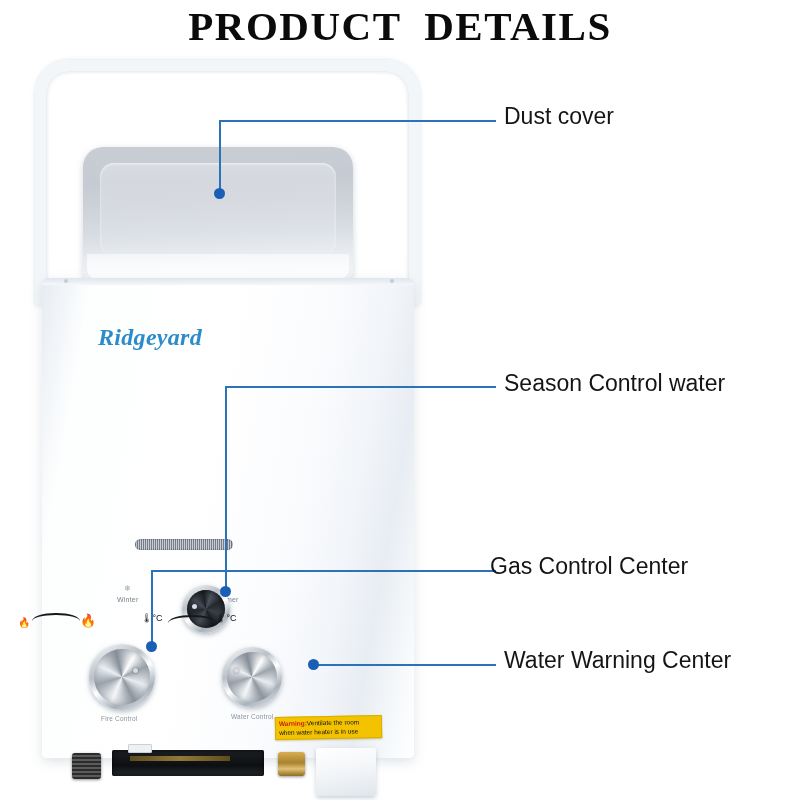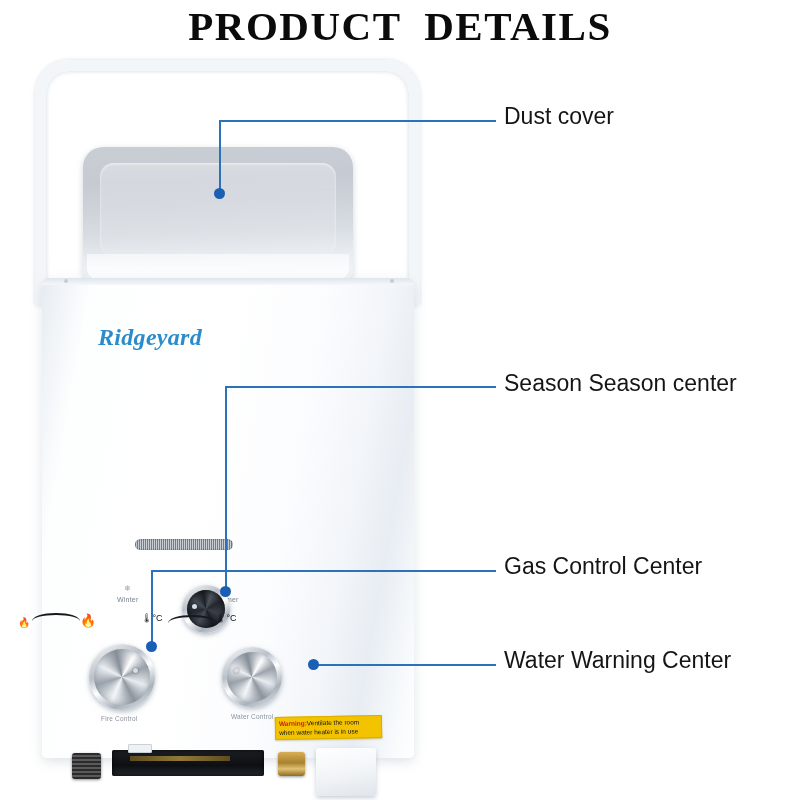--- a/index.html
+++ b/index.html
@@ -422,28 +422,28 @@
     <span class="leader leader-v" style="left:219px; top:120px; height:73px;"></span>
     <span class="leader leader-h" style="left:219px; top:120px; width:277px;"></span>
     <span class="dot" style="left:214px; top:188px;"></span>
     <span class="callout-label" style="left:504px; top:103px;text-align:center;">Dust cover</span>
   </div>
 
   <div>
     <span class="leader leader-v" style="left:225px; top:386px; height:209px;"></span>
     <span class="leader leader-h" style="left:225px; top:386px; width:271px;"></span>
     <span class="dot" style="left:220px; top:586px;"></span>
-    <span class="callout-label" style="left:504px; top:370px;">Season Season center</span>
+    <span class="callout-label" style="left:504px; top:370px;">Season Control water</span>
   </div>
 
   <div>
     <span class="leader leader-v" style="left:151px; top:570px; height:78px;"></span>
     <span class="leader leader-h" style="left:151px; top:570px; width:345px;"></span>
     <span class="dot" style="left:146px; top:641px;"></span>
-    <span class="callout-label" style="left:504px; top:553px;">Gas Control Center</span>
+    <span class="callout-label" style="left:490px; top:553px;">Gas Control Center</span>
   </div>
 
   <div>
     <span class="leader leader-h" style="left:313px; top:664px; width:183px;"></span>
     <span class="dot" style="left:308px; top:659px;"></span>
     <span class="callout-label" style="left:504px; top:647px;">Water Warning Center</span>
   </div>
 
 </div>
 

